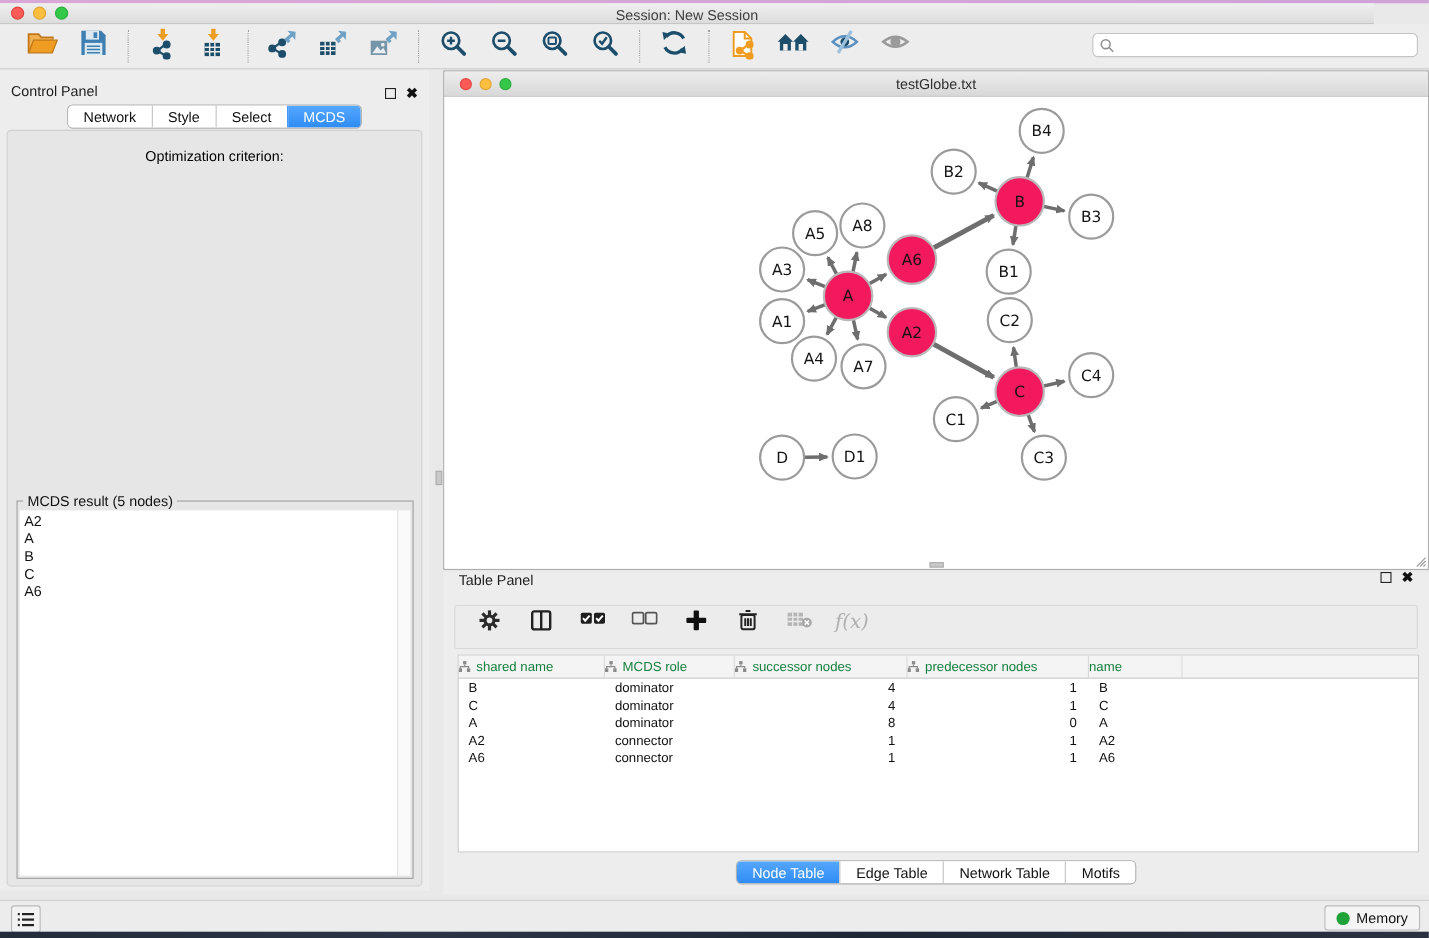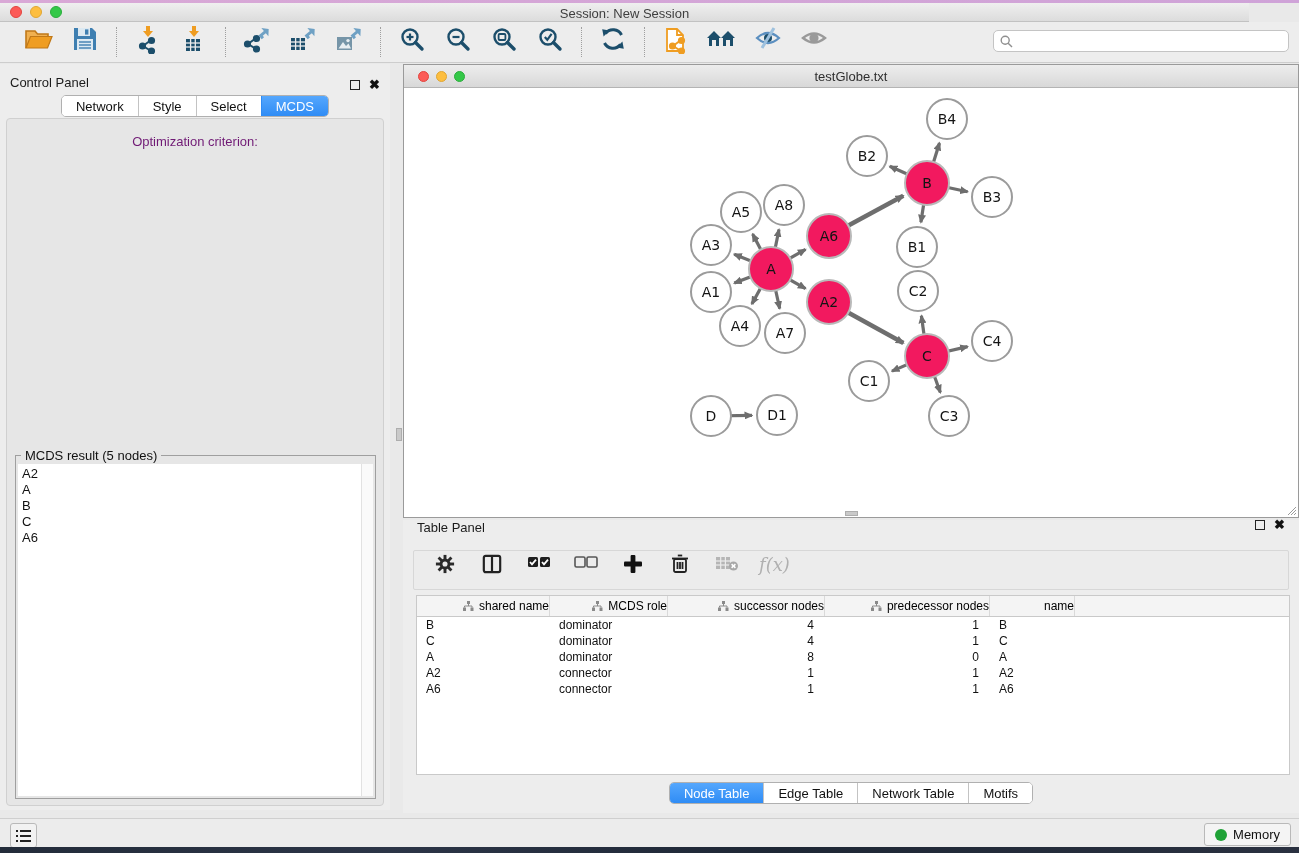--- a/index.html
+++ b/index.html
@@ -37,21 +37,21 @@
   .panel-ctrl { display:flex; gap:9px; align-items:center; }
   .float-icon { width:10px; height:10px; border:1.5px solid #222; display:inline-block; }
   .close-icon { font-size:13px; font-weight:bold; color:#111; line-height:10px; }
   #cp-tabs { position:absolute; left:0; top:31px; width:100%; display:flex; justify-content:center; }
   .seg-bar { display:flex; border:1px solid #b0b0b0; border-radius:5px; overflow:hidden; background:#fff; height:22px; }
   .seg { padding:0 14px; font-size:13px; color:#111; display:flex; align-items:center; border-left:1px solid #c3c3c3; background:#fff; }
   .seg:first-child { border-left:none; }
   .seg.sel { background:linear-gradient(#55a7fd,#2f8cf5); color:#fff; border-left-color:#2f8cf5; }
   #cp-content { position:absolute; left:6px; top:54px; width:378px; height:688px;
     background:#e6e6e6; border:1px solid #d0d0d0; border-radius:4px; }
-  #opt-label { margin-top:15px; text-align:center; font-size:13px; color:#701a75; }
+  #opt-label { margin-top:15px; text-align:center; font-size:13px; color:#000000; }
   #criterion-select { position:absolute; left:37px; top:39px; width:305px; height:23px; background:#fff;
     border:1px solid #b5b5b5; border-radius:5px; display:flex; align-items:center; }
   #criterion-select .val { flex:1; font-size:13px; padding-left:8px; color:#111; white-space:nowrap; }
   #criterion-select .stepper { width:21px; height:23px; margin-right:-1px; border-radius:0 5px 5px 0;
     background:linear-gradient(#59a9fd,#2e8bf0); display:flex; flex-direction:column; align-items:center; justify-content:center; color:#fff; }
   .chev { width:0; height:0; border-left:4px solid transparent; border-right:4px solid transparent; }
   .chev.up { border-bottom:4px solid #fff; margin-bottom:2px; }
   .chev.down { border-top:4px solid #fff; }
   #cp-buttons { position:absolute; left:0; top:72px; width:100%; display:flex; justify-content:center; gap:15px; }
   .mac-btn { height:22px; padding:0 18px; background:#fff; border:1px solid #b9b9b9; border-radius:5px;
@@ -74,21 +74,21 @@
   #resize-grip { position:absolute; right:1px; bottom:1px; }
 
   
   #table-panel { position:absolute; left:403px; top:520px; width:896px; height:293px; background:#ededed; }
   #tp-header { height:25px; display:flex; align-items:flex-start; padding:0 14px; }
   #tp-toolbar { position:absolute; left:10px; top:30px; right:10px; height:40px; background:#ececec;
     border:1px solid #d7d7d7; border-radius:2px; display:flex; align-items:center; gap:21px; padding-left:18px; }
   #tp-toolbar .tb-btn { width:26px; }
   #data-table { position:absolute; left:13px; top:75px; right:9px; bottom:38px; background:#fff; border:1px solid #c9c9c9; overflow:hidden; }
   #thead { display:flex; height:21px; background:#f4f4f4; border-bottom:1px solid #c9c9c9; }
-  .th { display:flex; align-items:center; justify-content:flex-end; gap:5px; font-size:12px; color:#000000;
+  .th { display:flex; align-items:center; justify-content:flex-start; gap:5px; font-size:12px; color:#15803d;
     border-right:1px solid #d9d9d9; height:100%; }
   .th:last-child { border-right:none; }
   .tr { display:flex; height:16px; }
   .td { font-size:12px; color:#111; display:flex; align-items:center; }
   .td.l { justify-content:flex-start; padding-left:9px; }
   .td.r { justify-content:flex-end; padding-right:11px; }
   #tp-tabs { position:absolute; left:0; bottom:9px; width:100%; display:flex; justify-content:center; }
 
   
   #status-bar { position:absolute; left:0; top:818px; width:1299px; height:29px; background:#ececec; border-top:1px solid #cfcfcf; }

